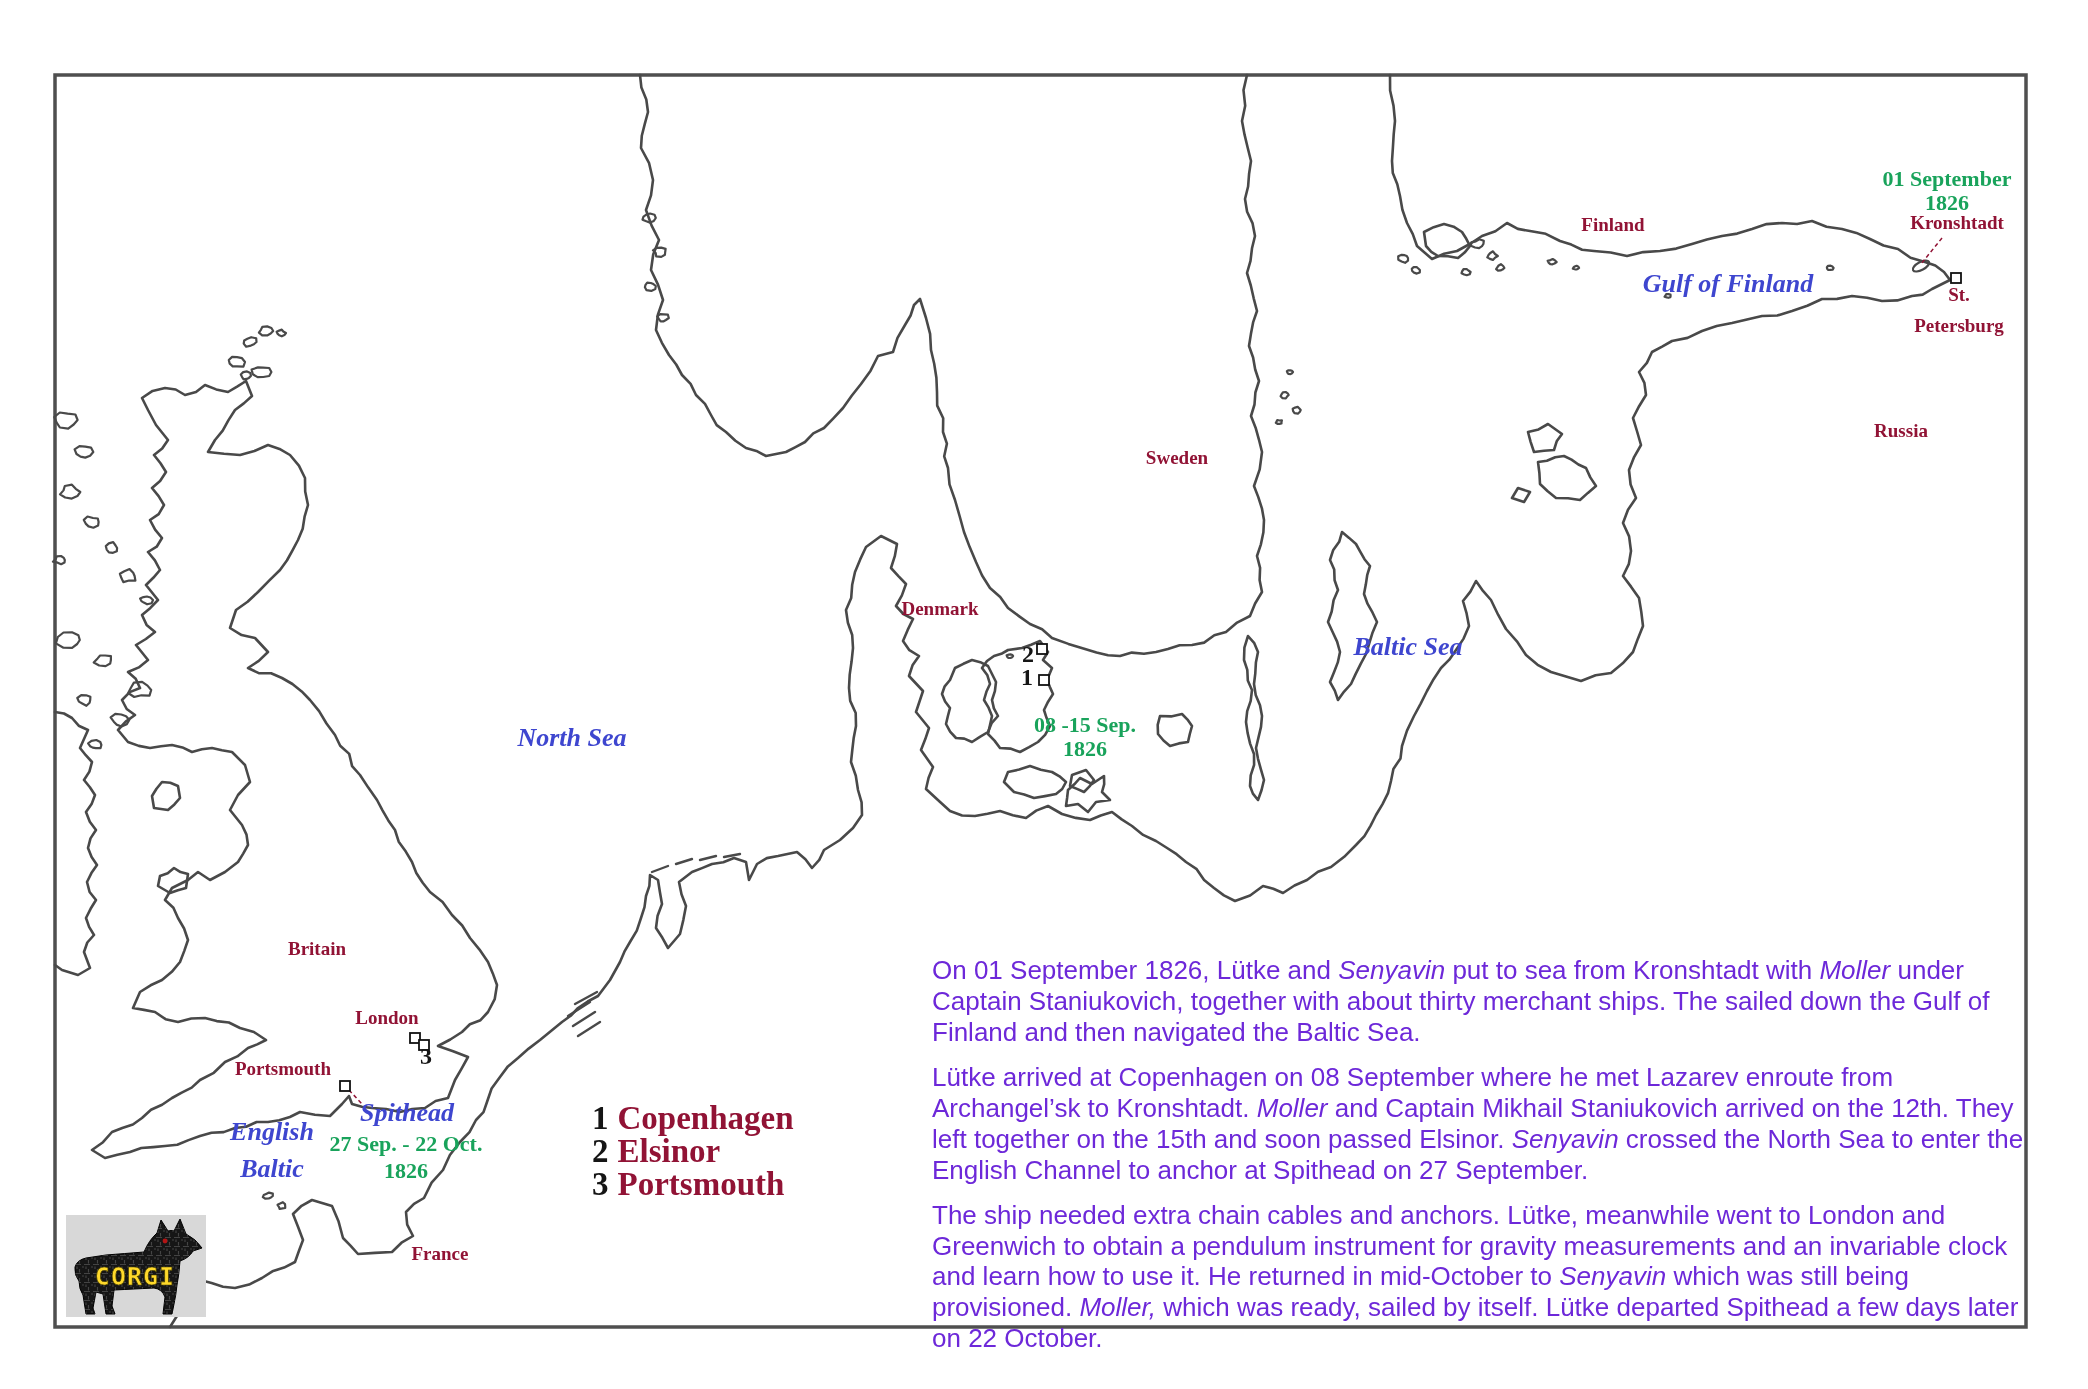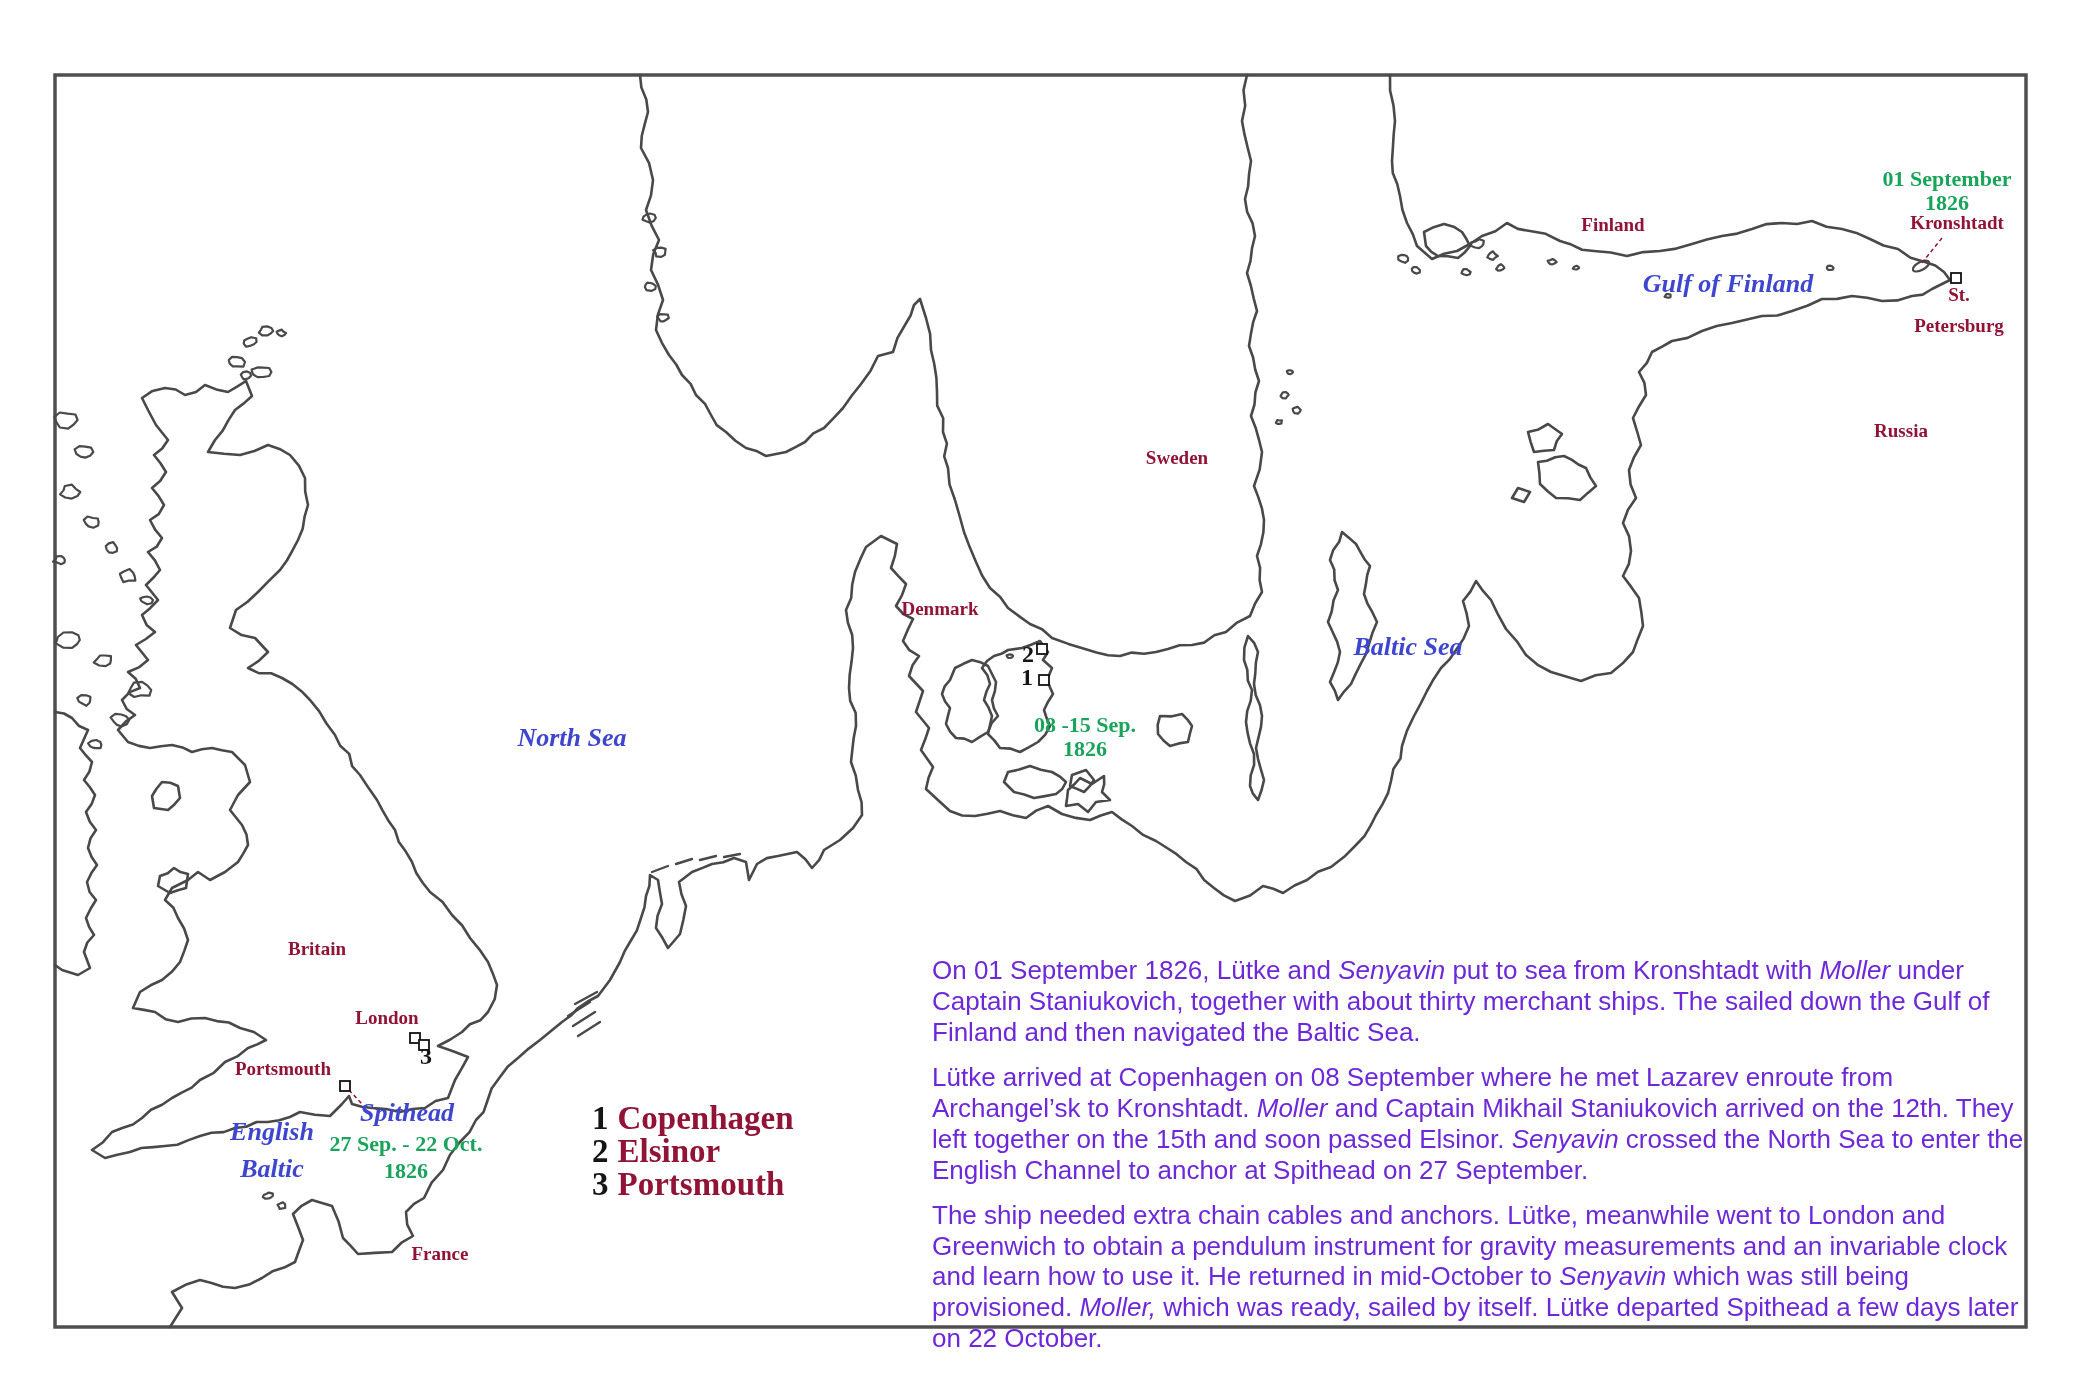--- a/index.html
+++ b/index.html
@@ -181,13 +181,26 @@
       <div><span class="legend-num">2</span><span class="legend-name">Elsinor</span></div>
       <div><span class="legend-num">3</span><span class="legend-name">Portsmouth</span></div>
     </div>
 
   <div id="narrative">
       <p><span>On 01 September 1826, Lütke and </span><span class="ship">Senyavin</span><span> put to sea from Kronshtadt with </span><span class="ship">Moller</span><span> under Captain Staniukovich, together with about thirty merchant ships. The sailed down the Gulf of Finland and then navigated the Baltic Sea.</span></p>
       <p><span>Lütke arrived at Copenhagen on 08 September where he met Lazarev enroute from Archangel’sk to Kronshtadt. </span><span class="ship">Moller</span><span> and Captain Mikhail Staniukovich arrived on the 12th. They left together on the 15th and soon passed Elsinor. </span><span class="ship">Senyavin</span><span> crossed the North Sea to enter the English Channel to anchor at Spithead on 27 September.</span></p>
       <p><span>The ship needed extra chain cables and anchors. Lütke, meanwhile went to London and Greenwich to obtain a pendulum instrument for gravity measurements and an invariable clock and learn how to use it. He returned in mid-October to </span><span class="ship">Senyavin</span><span> which was still being provisioned. </span><span class="ship">Moller,</span><span> which was ready, sailed by itself. Lütke departed Spithead a few days later on 22 October.</span></p>
     </div>
 
+  <div id="corgi-box">
+    <svg width="140" height="102" viewBox="0 0 140 102">
+      <defs>
+        <pattern id="maze" width="9" height="9" patternUnits="userSpaceOnUse">
+          <path d="M0,4.5 H6 M4.5,0 V3.5 M7,7 H9 M2,6.5 V9" stroke="#6a6a6a" stroke-width="1.1" fill="none"></path>
+        </pattern>
+      </defs>
+      <path d="M13,66 Q8,60 9,52 Q11,45 20,43 L40,40 L78,37 Q83,25 91,18 L95,5 L102,16 Q105,15 108,16 L114,4 L120,19 Q130,24 136,33 L127,36 Q123,43 114,46 Q113,60 111,70 Q110,80 108,89 L106,99 L97,99 L99,82 Q96,74 88,73 L48,75 L46,91 L49,99 L40,99 L37,79 L30,77 L27,93 L29,99 L20,99 L17,80 Q13,74 13,66 Z" fill="#161616" stroke="#000" stroke-width="1"></path>
+      <path d="M13,66 Q8,60 9,52 Q11,45 20,43 L40,40 L78,37 Q83,25 91,18 L95,5 L102,16 Q105,15 108,16 L114,4 L120,19 Q130,24 136,33 L127,36 Q123,43 114,46 Q113,60 111,70 Q110,80 108,89 L106,99 L97,99 L99,82 Q96,74 88,73 L48,75 L46,91 L49,99 L40,99 L37,79 L30,77 L27,93 L29,99 L20,99 L17,80 Q13,74 13,66 Z" fill="url(#maze)" opacity="0.55"></path>
+      <circle cx="99" cy="26" r="2.4" fill="#b31515"></circle>
+      <text x="69" y="70" text-anchor="middle" font-family="DejaVu Sans Mono, monospace" font-weight="bold" font-size="25" fill="#ffd92b" stroke="#4d4400" stroke-width="0.7" letter-spacing="1">CORGI</text>
+    </svg>
+  </div>
 </div>
 
 </body></html>

